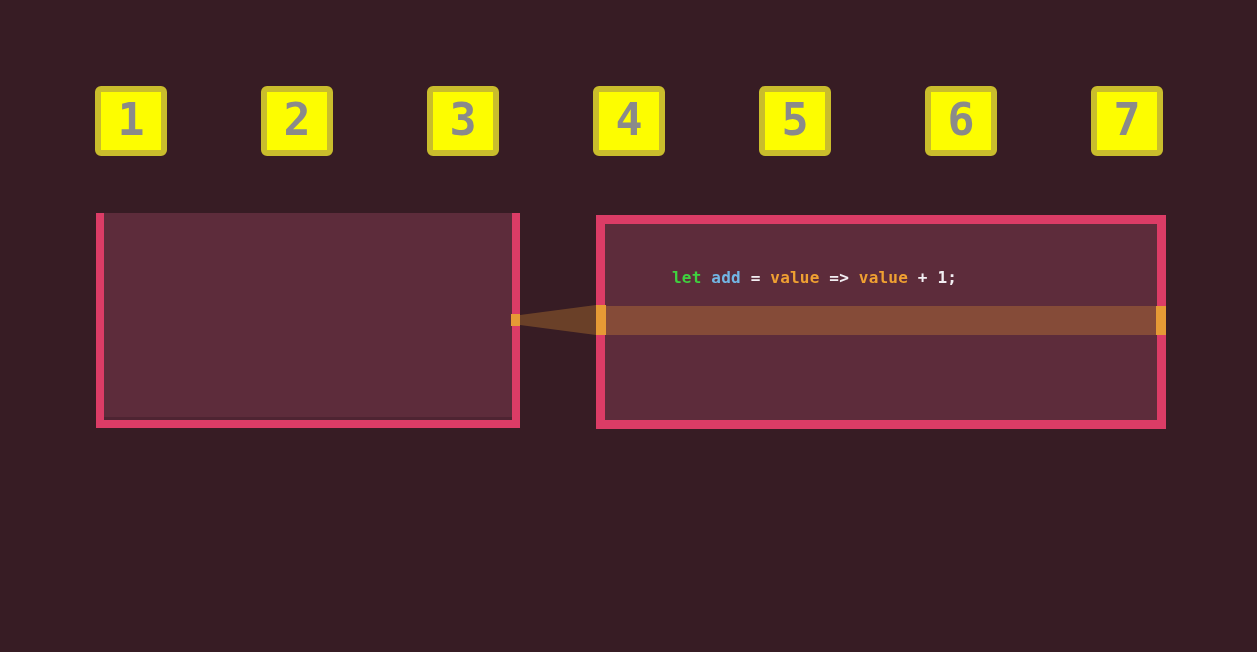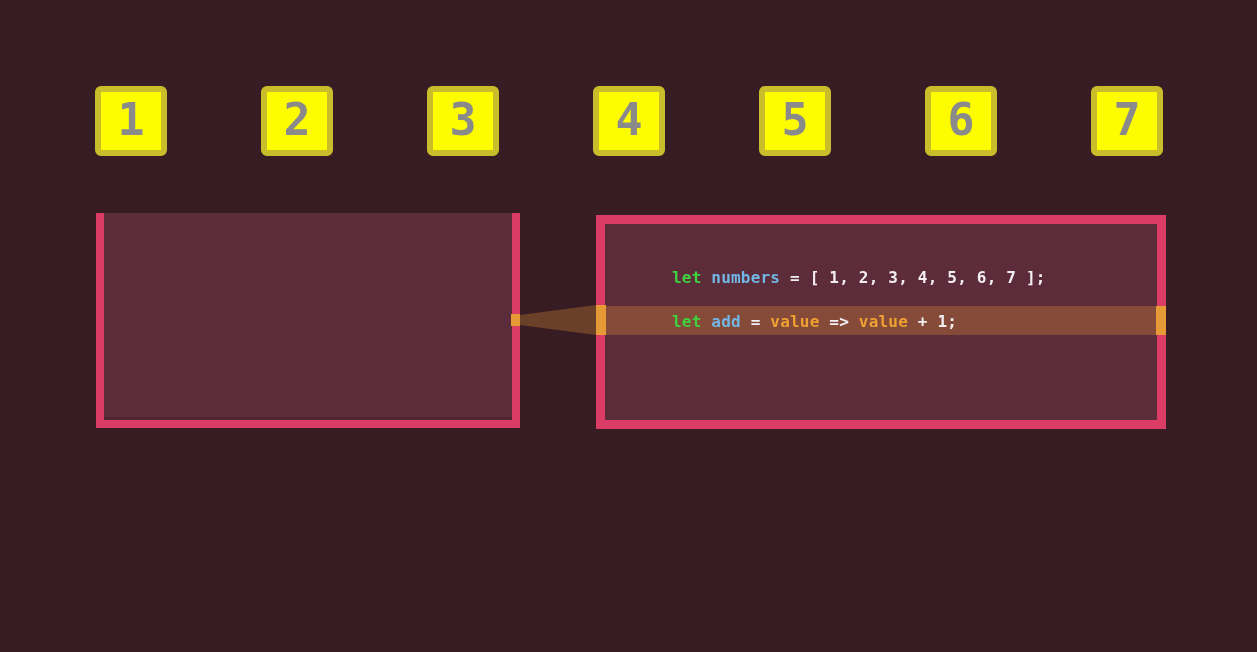--- a/index.html
+++ b/index.html
@@ -119,17 +119,16 @@
 
   <svg class="beam-svg" viewBox="0 0 1257 652" xmlns="http://www.w3.org/2000/svg">
     <polygon class="beam-translucent" points="520,315 596,305 596,335 520,325"></polygon>
     <rect class="beam-translucent" x="606" y="306" width="550" height="29"></rect>
     <rect class="beam-solid" x="511" y="314" width="9" height="12"></rect>
     <rect class="beam-solid" x="596" y="305" width="10" height="30"></rect>
     <rect class="beam-solid" x="1156" y="306" width="10" height="29"></rect>
   </svg>
 
   <div class="code-text">
-      <div class="code-line"><span class="tok-keyword">let</span><span class="tok-plain"> </span><span class="tok-identifier">numbers</span><span class="tok-plain"> = [ 1, 2, 3, 4, 5, 6, 7 ];</span></div>
       <div class="code-line"><span class="tok-keyword">let</span><span class="tok-plain"> </span><span class="tok-identifier">add</span><span class="tok-plain"> = </span><span class="tok-parameter">value</span><span class="tok-plain"> =&gt; </span><span class="tok-parameter">value</span><span class="tok-plain"> + 1;</span></div>
     </div>
 
 </div>
 
 </body></html>

